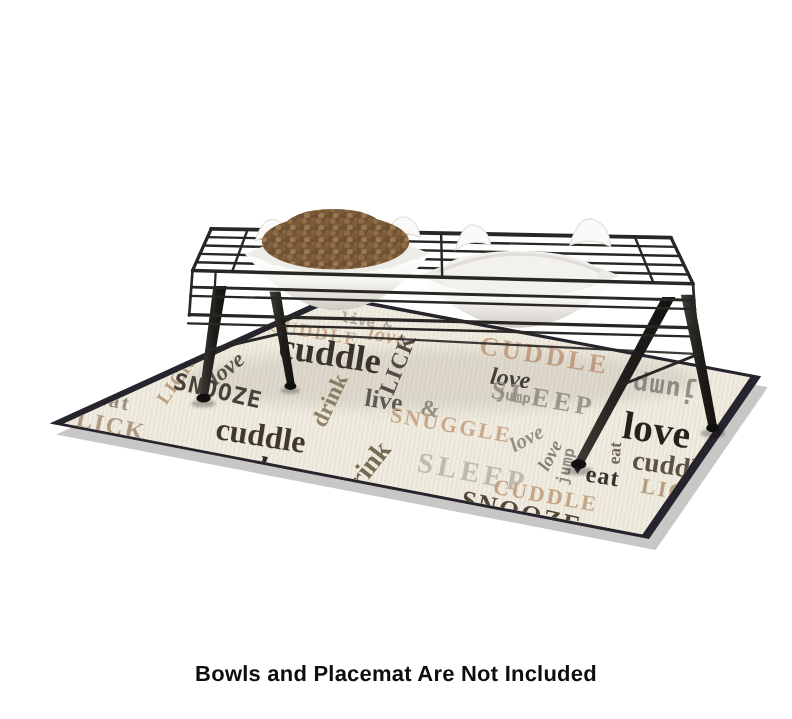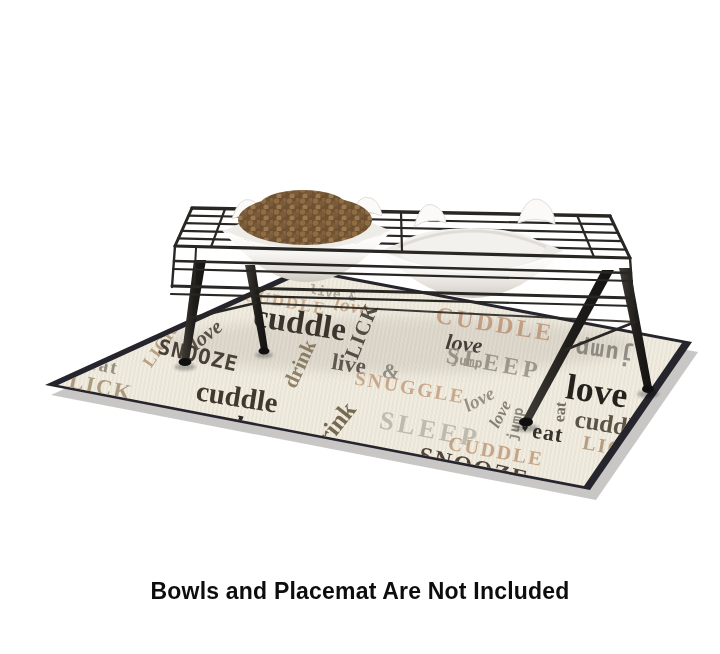--- a/index.html
+++ b/index.html
@@ -13,22 +13,22 @@
   .mat-border{position:absolute;inset:0;
     clip-path:polygon(45px 385px,302px 268px,692px 342px,590px 490px);}
   .mat-surface{position:absolute;inset:0;
     clip-path:polygon(58px 385px,306px 272px,682px 343px,584px 486px);
     background-image:repeating-linear-gradient(100deg,rgba(120,110,95,.06) 0 2px,rgba(255,255,255,0) 2px 4px);}
   .mat-words{position:absolute;inset:0;
     clip-path:polygon(58px 385px,306px 272px,682px 343px,584px 486px);}
   .mat-word{position:absolute;white-space:nowrap;line-height:1;opacity:.93;
     text-shadow:0 0 1px rgba(255,255,255,.25);}
   
-  #caption{position:absolute;left:0;right:0;top:578px;text-align:center;
-    font-size:23px;font-weight:700;color:#0d0d0d;letter-spacing:.2px;}
+  #caption{position:absolute;left:0;right:0;top:602px;text-align:center;
+    font-size:20px;font-weight:700;color:#0d0d0d;letter-spacing:.2px;}
   svg{position:absolute;left:0;top:0;}
 </style>
 </head>
 <body>
 
 <div id="page">
 
   <div class="mat-shadow"></div>
   <div class="mat-border" style="background: rgb(38, 36, 44);"></div>
   <div class="mat-surface" style="background-color: rgb(241, 236, 224);"></div>

